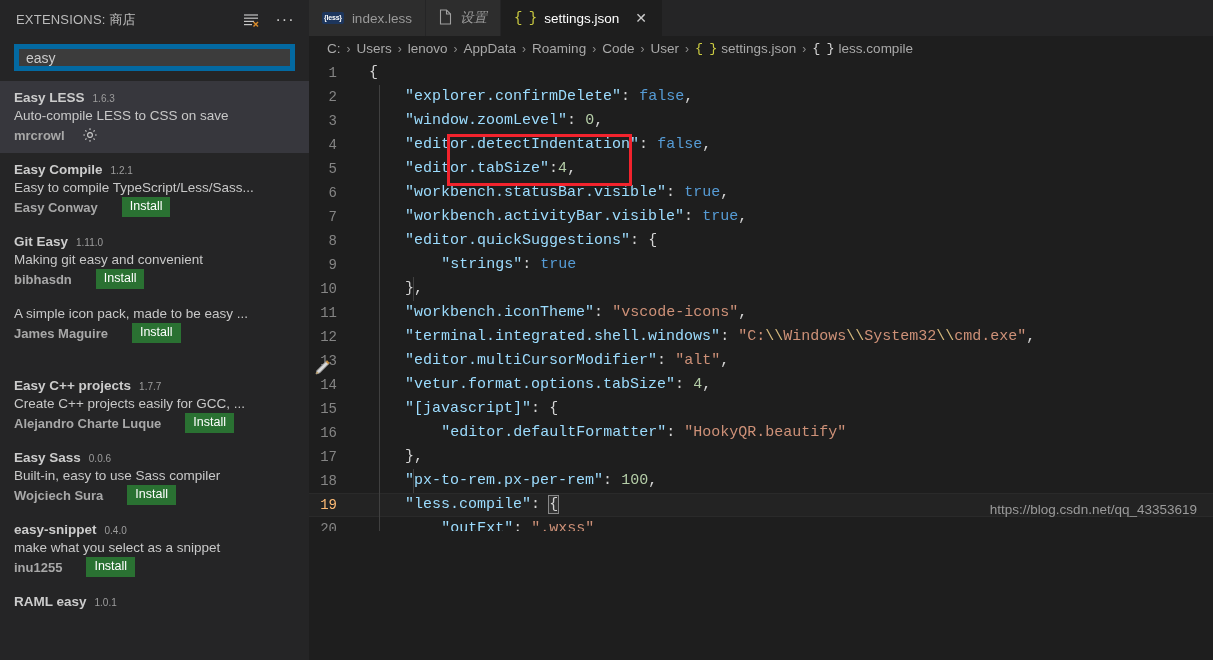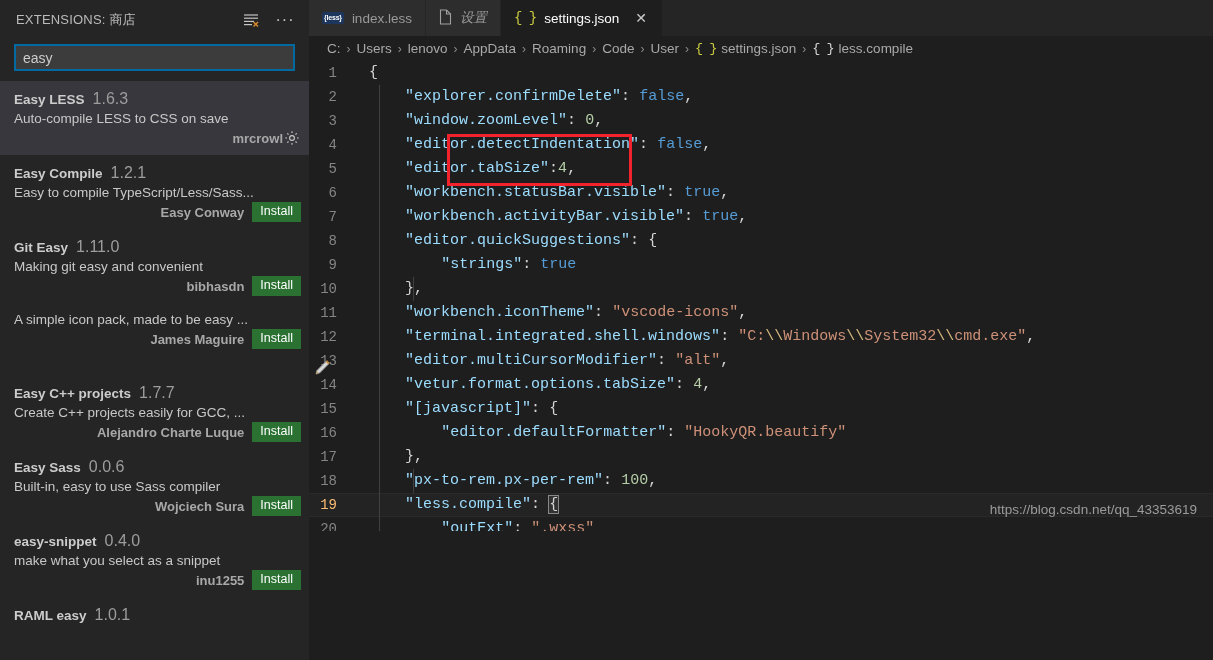--- a/index.html
+++ b/index.html
@@ -37,21 +37,21 @@
     display: flex; align-items: center; justify-content: center;
     color: #c5c5c5; cursor: pointer;
   }
   .ellipsis-icon { font-size: 16px; line-height: 8px; letter-spacing: 1px; color: #cccccc; }
 
   
   .search-wrap { padding: 8px 14px 10px 14px; }
   .search-box {
     height: 27px; width: 100%;
     background: #3c3c3c;
-    border: 2px solid #0369a1;
+    border: 5px solid #0369a1;
     display: flex; align-items: center;
     padding: 0 7px;
   }
   .search-box input {
     width: 100%; border: none; outline: none; background: transparent;
     color: #cccccc; font-size: 14px;
     font-family: "Liberation Sans", sans-serif;
   }
 
   
@@ -60,26 +60,26 @@
     padding: 9px 8px 7px 14px;
     cursor: pointer; position: relative;
     min-height: 72px;
   }
   .ext-item.selected { background: #37373d; }
   .ext-row-1 { display: flex; align-items: baseline; gap: 8px; margin-bottom: 3px; }
   .ext-name {
     font-size: 13.5px; font-weight: bold; color: #cccccc;
     white-space: nowrap; overflow: hidden; text-overflow: ellipsis;
   }
-  .ext-version { font-size: 16px; color: #9d9d9d; white-space: nowrap; }
+  .ext-version { font-size: 10px; color: #9d9d9d; white-space: nowrap; }
   .ext-desc {
     font-size: 13.5px; color: #c8c8c8; margin-bottom: 2px;
     white-space: nowrap; overflow: hidden; text-overflow: ellipsis;
   }
-  .ext-row-3 { display: flex; align-items: center; justify-content: flex-end; height: 20px; }
+  .ext-row-3 { display: flex; align-items: center; justify-content: flex-start; height: 20px; gap: 16px; }
   .ext-publisher { font-size: 13px; font-weight: bold; color: #a8a8a8; white-space: nowrap; }
   .ext-install {
     background: #2a7132; color: #ffffff;
     font-size: 12.5px; padding: 1px 8px 2px 8px;
     line-height: 17px; cursor: pointer; white-space: nowrap; margin-left: 8px;
   }
   .gear-icon { color: #cccccc; width: 18px; height: 18px; display: flex; align-items: center; justify-content: center; cursor: pointer; }
 
   
   .editor-area {

